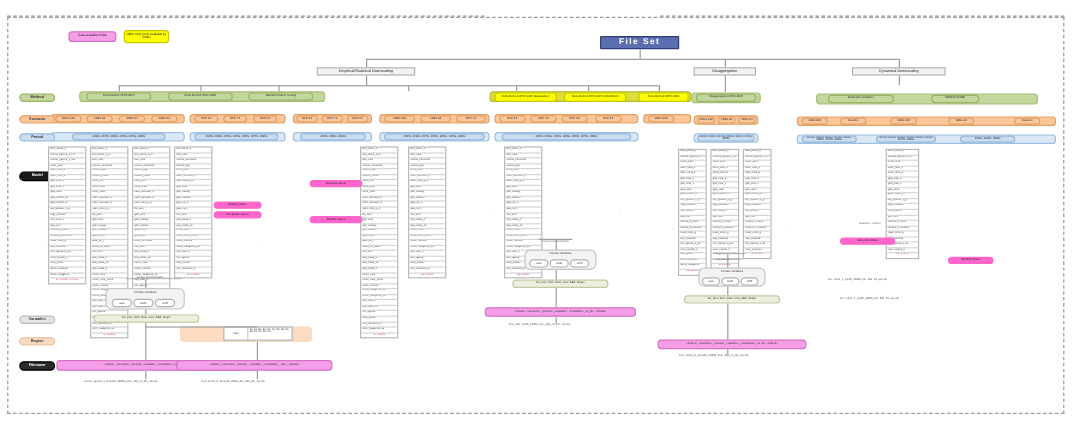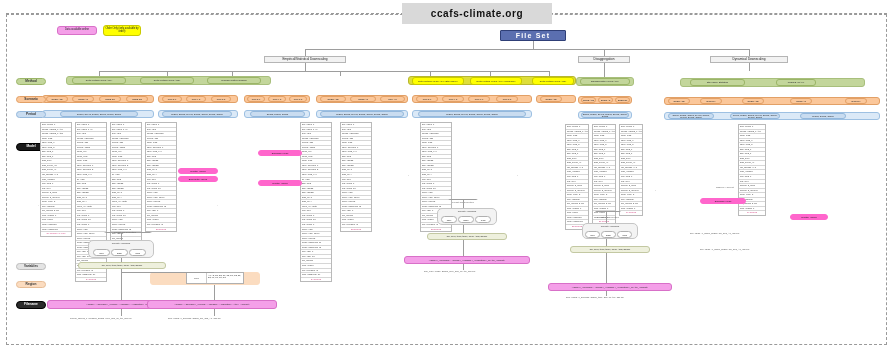--- a/index.html
+++ b/index.html
@@ -89,21 +89,20 @@
 </style>
 </head>
 <body>
 
 <div id="stage">
 
   <div class="frame"></div>
 
   <div class="title-rule" style="left:6px;  width:398px;"></div>
   <div class="title-rule" style="left:550px; width:337px;"></div>
-  <div class="title">ccafs-climate.org</div>
 
   <div class="n legend-pink" style="left:57px;top:26px;width:40px;height:9px;">Data available online</div>
   <div class="n legend-yellow" style="left:103px;top:25px;width:38px;height:11px;">Older Only (only available by order)</div>
 
   <div class="n fileset" style="left:500px;top:30px;width:66px;height:11px;">File Set</div>
   <div class="v" style="left:533px;top:41px;height:8px;"></div>
   <div class="h" style="left:305px;top:49px;width:444px;"></div>
 
   <div class="v" style="left:305px;top:49px;height:7px;"></div>
   <div class="v" style="left:604px;top:49px;height:7px;"></div>

